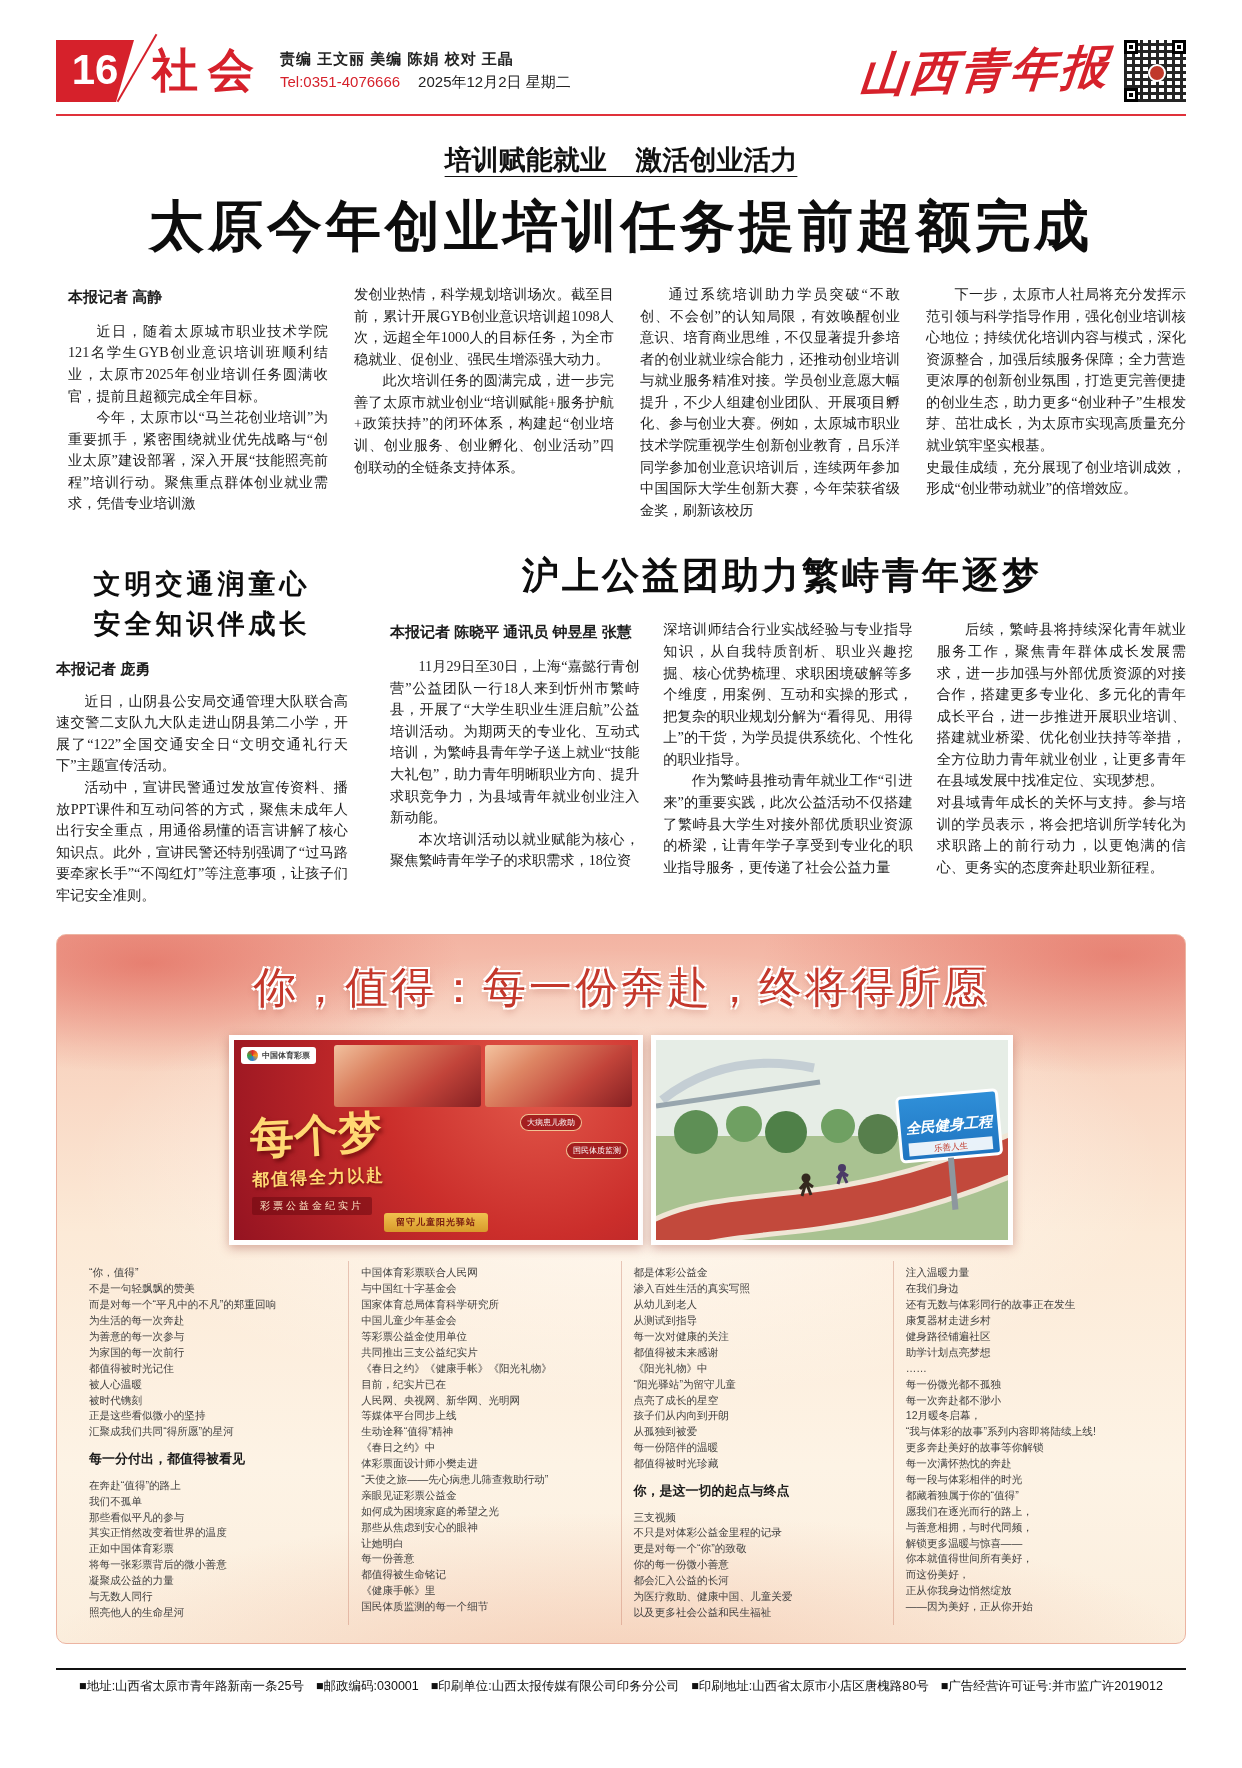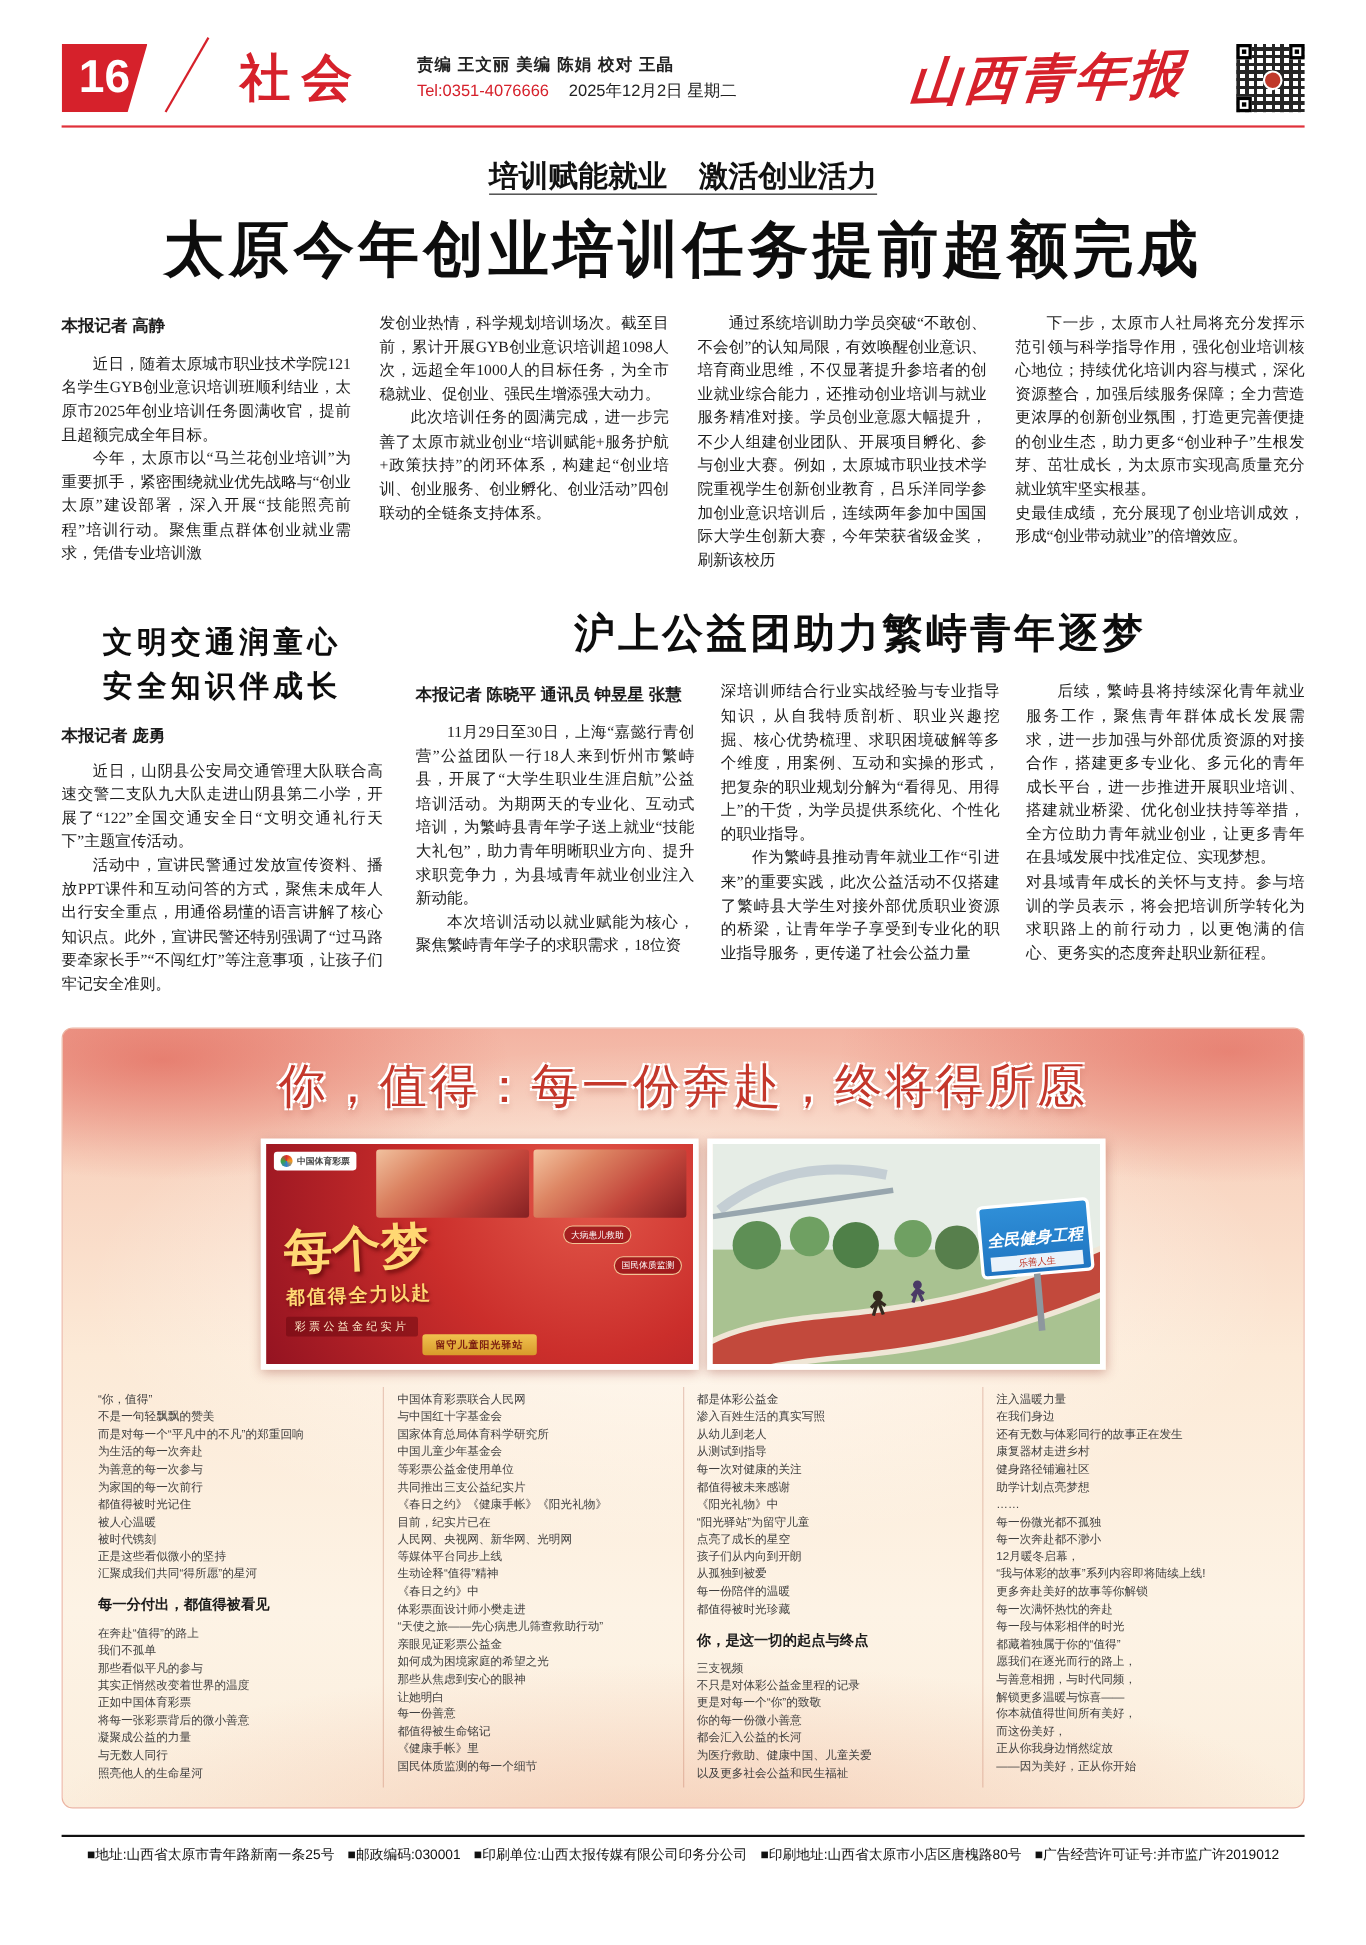--- a/index.html
+++ b/index.html
@@ -1,20 +1,20 @@
 <!DOCTYPE html>
 <html><head>
 <meta charset="utf-8">
 <style>
   html,body{margin:0;padding:0;background:#ffffff;}
   body{width:1242px;height:1768px;overflow:hidden;font-family:"Liberation Serif",serif;color:#1c1c1c;position:relative;}
   .page{padding:34px 56px 0;}
 
   
-  .masthead-row{display:flex;align-items:center;position:relative;height:74px;gap:33px;}
+  .masthead-row{display:flex;align-items:center;position:relative;height:74px;}
   .pagenum{width:78px;height:62px;background:#d6212b;color:#fff;font-family:"Liberation Sans",sans-serif;
     font-weight:900;font-size:42px;line-height:60px;text-align:center;
     clip-path:polygon(0 0,100% 0,calc(100% - 18px) 100%,0 100%);}
   .slash{width:2px;height:78px;background:#d6212b;transform:rotate(30deg);margin:-6px 10px 0 2px;}
   .section-name{font-size:46px;font-weight:900;color:#d6212b;letter-spacing:10px;margin:0 16px 0 4px;}
   .credits{display:flex;flex-direction:column;gap:4px;font-family:"Liberation Sans",sans-serif;}
   .credits-line1{font-size:15px;font-weight:bold;color:#222;letter-spacing:1px;}
   .credits-line2{font-size:15px;color:#222;}
   .credits-line2 .tel{color:#d6212b;margin-right:18px;}
   .masthead-logo{margin-left:auto;color:#d6212b;font-size:47px;font-weight:900;font-style:italic;
@@ -29,21 +29,21 @@
   .qr .tl{top:0;left:0}.qr .tr{top:0;right:0}.qr .bl{bottom:0;left:0}
   .qr .seal{position:absolute;left:50%;top:50%;width:14px;height:14px;margin:-7px 0 0 -7px;border-radius:50%;
     background:#c0392b;border:2px solid #fff;}
   .red-rule{height:2px;background:#e0313a;margin-top:6px;}
 
   
   .kicker{margin-top:26px;text-align:center;font-size:27px;font-weight:bold;color:#111;word-spacing:22px;
     text-decoration:underline;text-underline-offset:7px;text-decoration-thickness:1px;}
   .headline1{margin:12px 0 20px;text-align:center;font-family:"Liberation Sans",sans-serif;font-weight:900;
     font-size:55px;letter-spacing:4px;color:#0d0d0d;white-space:nowrap;}
-  .cols{display:flex;gap:26px;}
+  .cols{display:flex;gap:26px;margin-left:12px;}
   .col{flex:1;font-size:14.2px;line-height:1.52;text-align:justify;}
   .para{margin:0;text-indent:2em;}
   .byline{font-family:"Liberation Sans",sans-serif;font-weight:bold;font-size:15px;margin:2px 0 12px;}
 
   .row2{display:flex;gap:30px;margin-top:26px;}
   .art2{width:292px;flex:0 0 auto;}
   .art2-title{text-align:center;font-family:"Liberation Sans",sans-serif;font-weight:900;font-size:27px;
     letter-spacing:4px;color:#0d0d0d;margin:18px 0 2px;line-height:1.45;}
   .art2 .byline{margin-top:16px;}
   .art3{flex:1;}
@@ -59,21 +59,21 @@
       radial-gradient(ellipse 70% 30% at 50% 104%, rgba(238,170,140,.45), transparent 75%),
       radial-gradient(ellipse 60% 40% at 50% 34%, rgba(255,252,246,.9), transparent 80%),
       linear-gradient(180deg,#f3b3a2 0%,#f8d3bf 16%,#fcead7 42%,#fdf3e5 75%,#fbeedd 100%);}
   .ad-title{text-align:center;font-family:"Liberation Sans",sans-serif;font-weight:400;font-size:43px;
     letter-spacing:3px;color:#c4372b;
     text-shadow:-2px -2px 0 #fff,2px -2px 0 #fff,-2px 2px 0 #fff,2px 2px 0 #fff,0 4px 7px rgba(150,40,30,.35);}
   .photos{display:flex;justify-content:center;gap:8px;margin:18px auto 4px;}
   .photo-frame{border:5px solid #fff;box-shadow:0 3px 10px rgba(150,55,45,.4);flex:0 0 auto;}
 
   .pl{width:388px;height:200px;position:relative;overflow:hidden;
-    background:radial-gradient(circle at 75% 22%, #e2584a 0%, #cb2e2b 45%, #941321 100%);}
+    background:radial-gradient(circle at 75% 22%, #e2584a 0%, #cb2e2b 45%, #941321 100%);padding-left:16px;}
   .pl-logo{position:absolute;top:7px;left:7px;background:#fff;border-radius:3px;padding:3px 6px;
     display:flex;align-items:center;gap:4px;}
   .pl-logo .flower{width:11px;height:11px;border-radius:50%;
     background:conic-gradient(#e02b2b,#f59b1e,#2e7fd0,#3aa544,#e02b2b);}
   .pl-logo span{font-size:8px;font-weight:bold;color:#444;font-family:"Liberation Sans",sans-serif;}
   .pl-people{position:absolute;top:5px;left:100px;right:6px;height:62px;display:flex;gap:4px;}
   .pl-people i{flex:1;border-radius:3px;opacity:.92;
     background:linear-gradient(140deg,#f6cfa9 0%,#dd8a66 30%,#c0443a 65%,#7e1d20 100%);}
   .pl-head{position:absolute;left:16px;top:66px;font-size:44px;font-weight:900;color:#ffd873;
     font-family:"Liberation Serif",serif;text-shadow:2px 3px 4px rgba(80,0,0,.65);transform:rotate(-3deg);}

